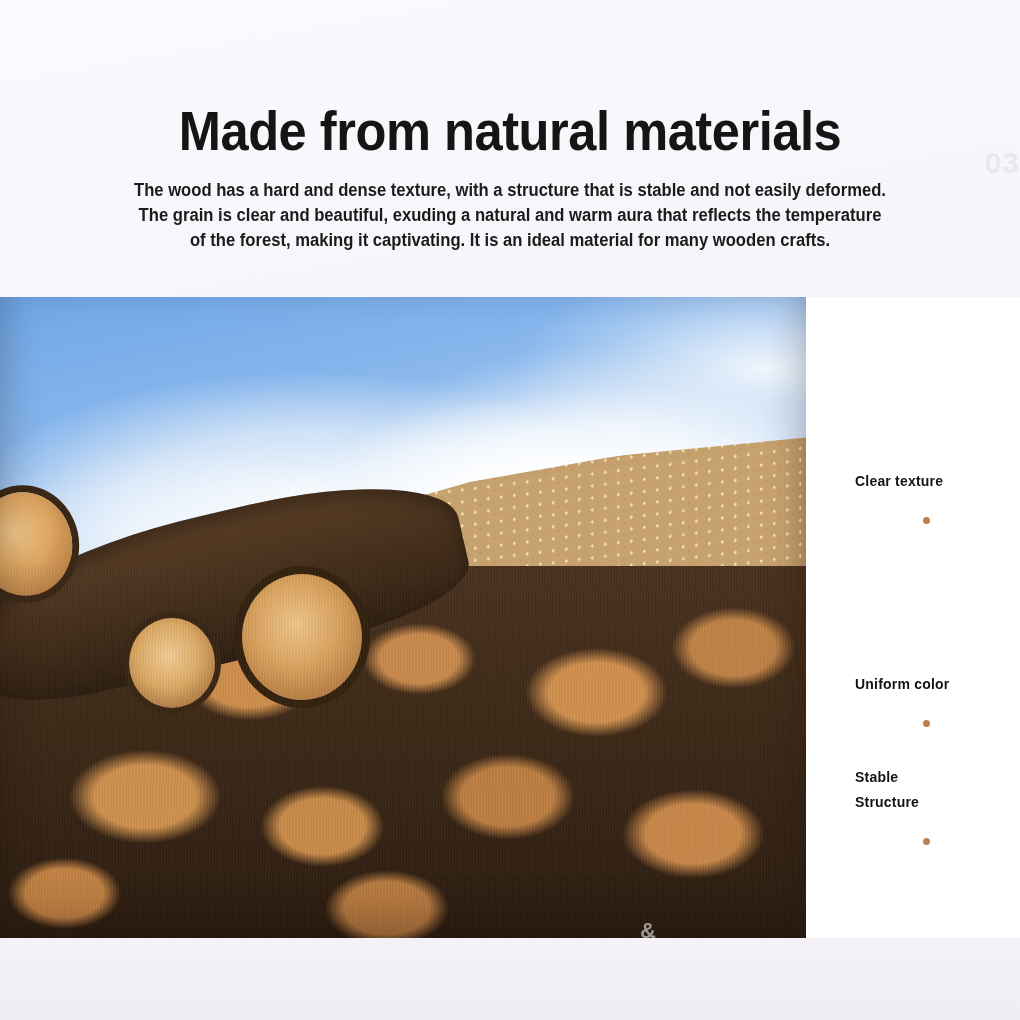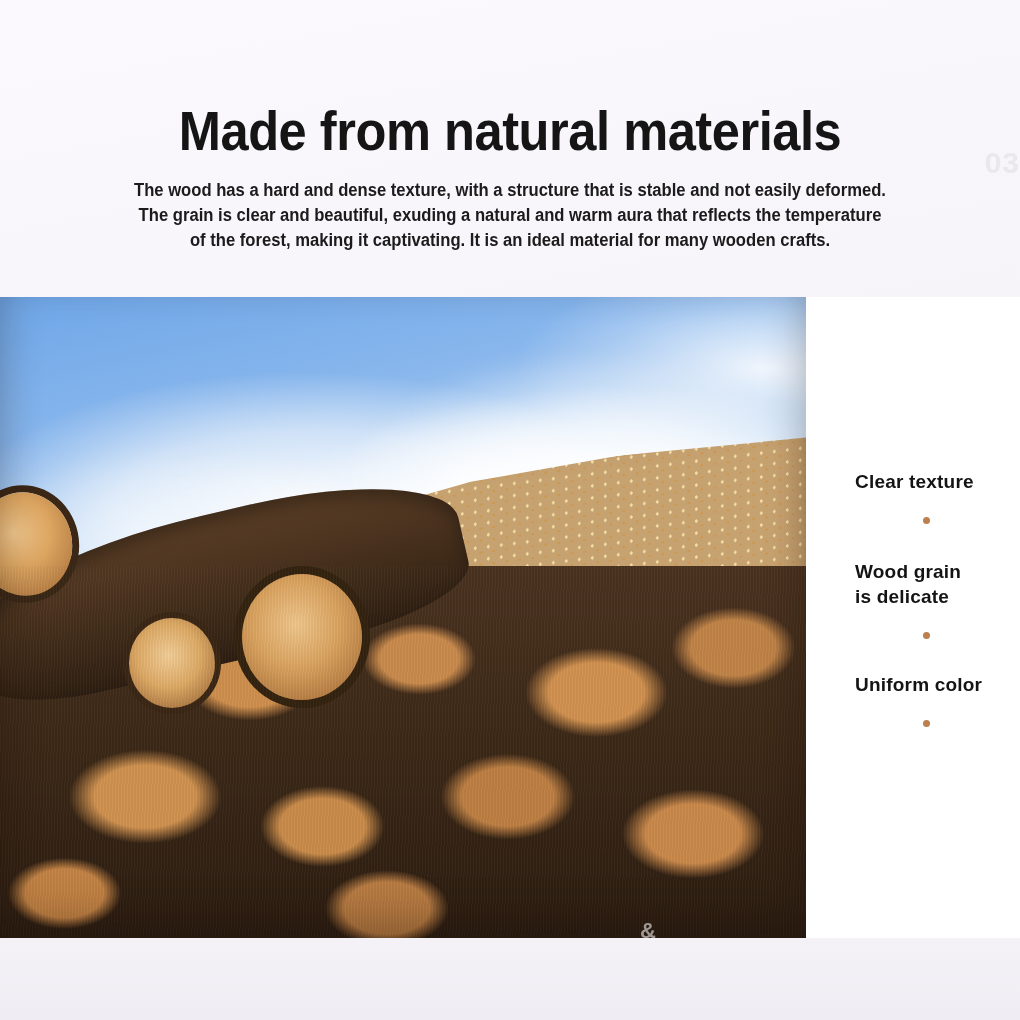--- a/index.html
+++ b/index.html
@@ -233,21 +233,21 @@
     width: 214px;
     height: 641px;
     background: #ffffff;
   }
   .feature {
     position: absolute;
     left: 49px;
     width: 165px;
   }
   .feature-label {
-    font-size: 19px;
+    font-size: 14px;
     line-height: 25px;
     font-weight: 700;
     color: #141414;
     letter-spacing: 0.2px;
   }
   .feature-label .ln { display: block; }
   .feature-dot {
     position: absolute;
     left: 68px;
     width: 7px;
@@ -317,32 +317,32 @@
 
   <div class="features">
 
     <div class="feature f1">
       <div class="feature-label">
         <span class="ln">Clear texture</span>
       </div>
       <span class="feature-dot"></span>
     </div>
 
-    <div class="feature f2">
-      <div class="feature-label">
-        <span class="ln">Wood grain</span>
-        <span class="ln">is delicate</span>
-      </div>
-      <span class="feature-dot"></span>
-    </div>
 
     <div class="feature f3">
       <div class="feature-label">
         <span class="ln">Uniform color</span>
       </div>
       <span class="feature-dot"></span>
     </div>
 
+    <div class="feature f4">
+      <div class="feature-label">
+        <span class="ln">Stable</span>
+        <span class="ln">Structure</span>
+      </div>
+      <span class="feature-dot"></span>
+    </div>
   </div>
 
   <div class="footer-band"></div>
 
 </div>
 
 </body></html>

